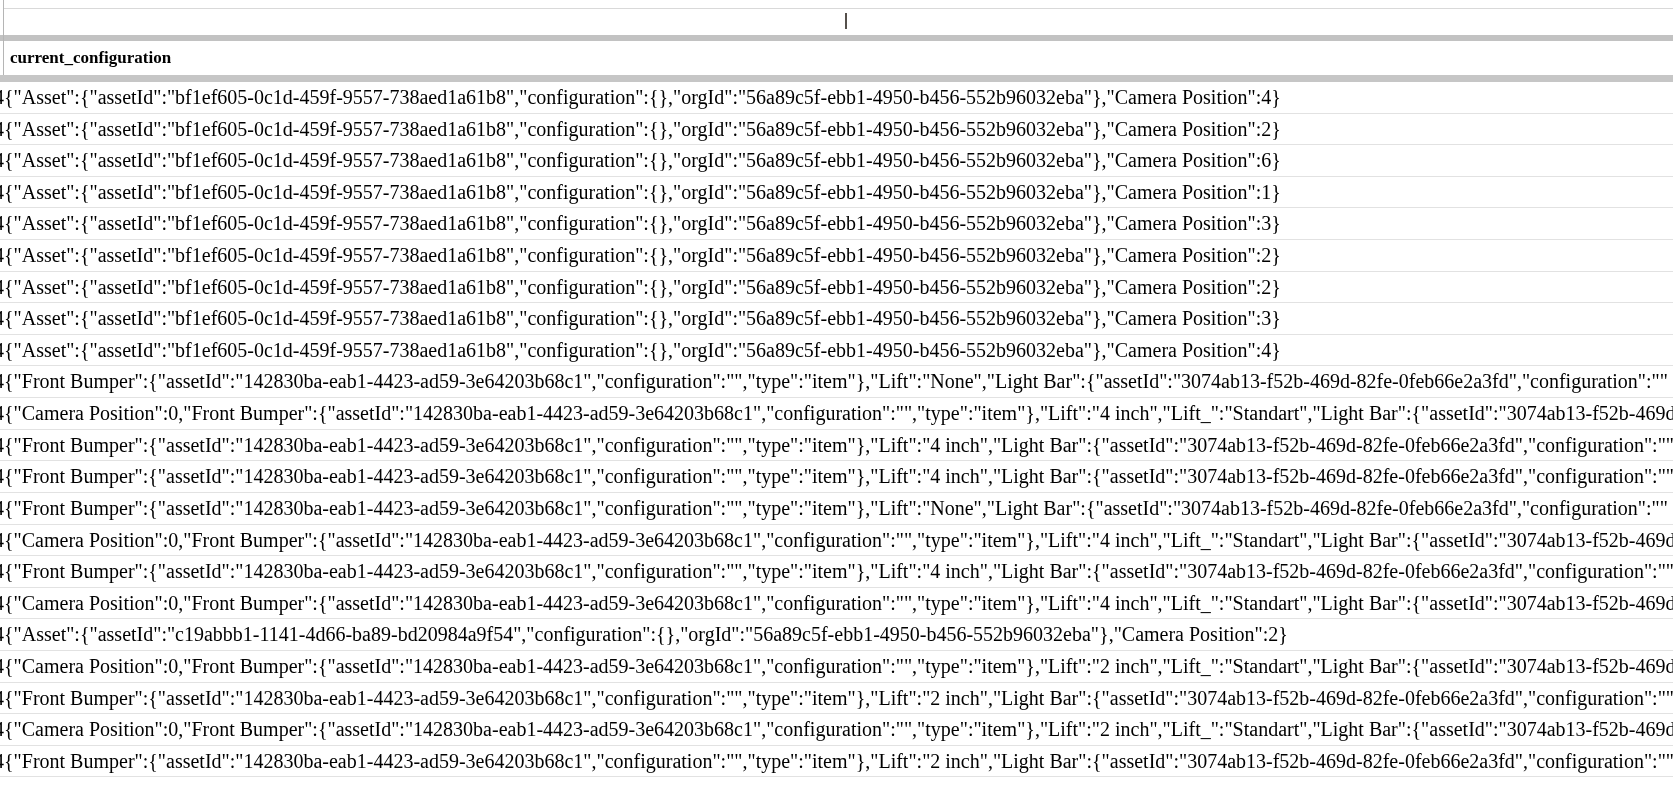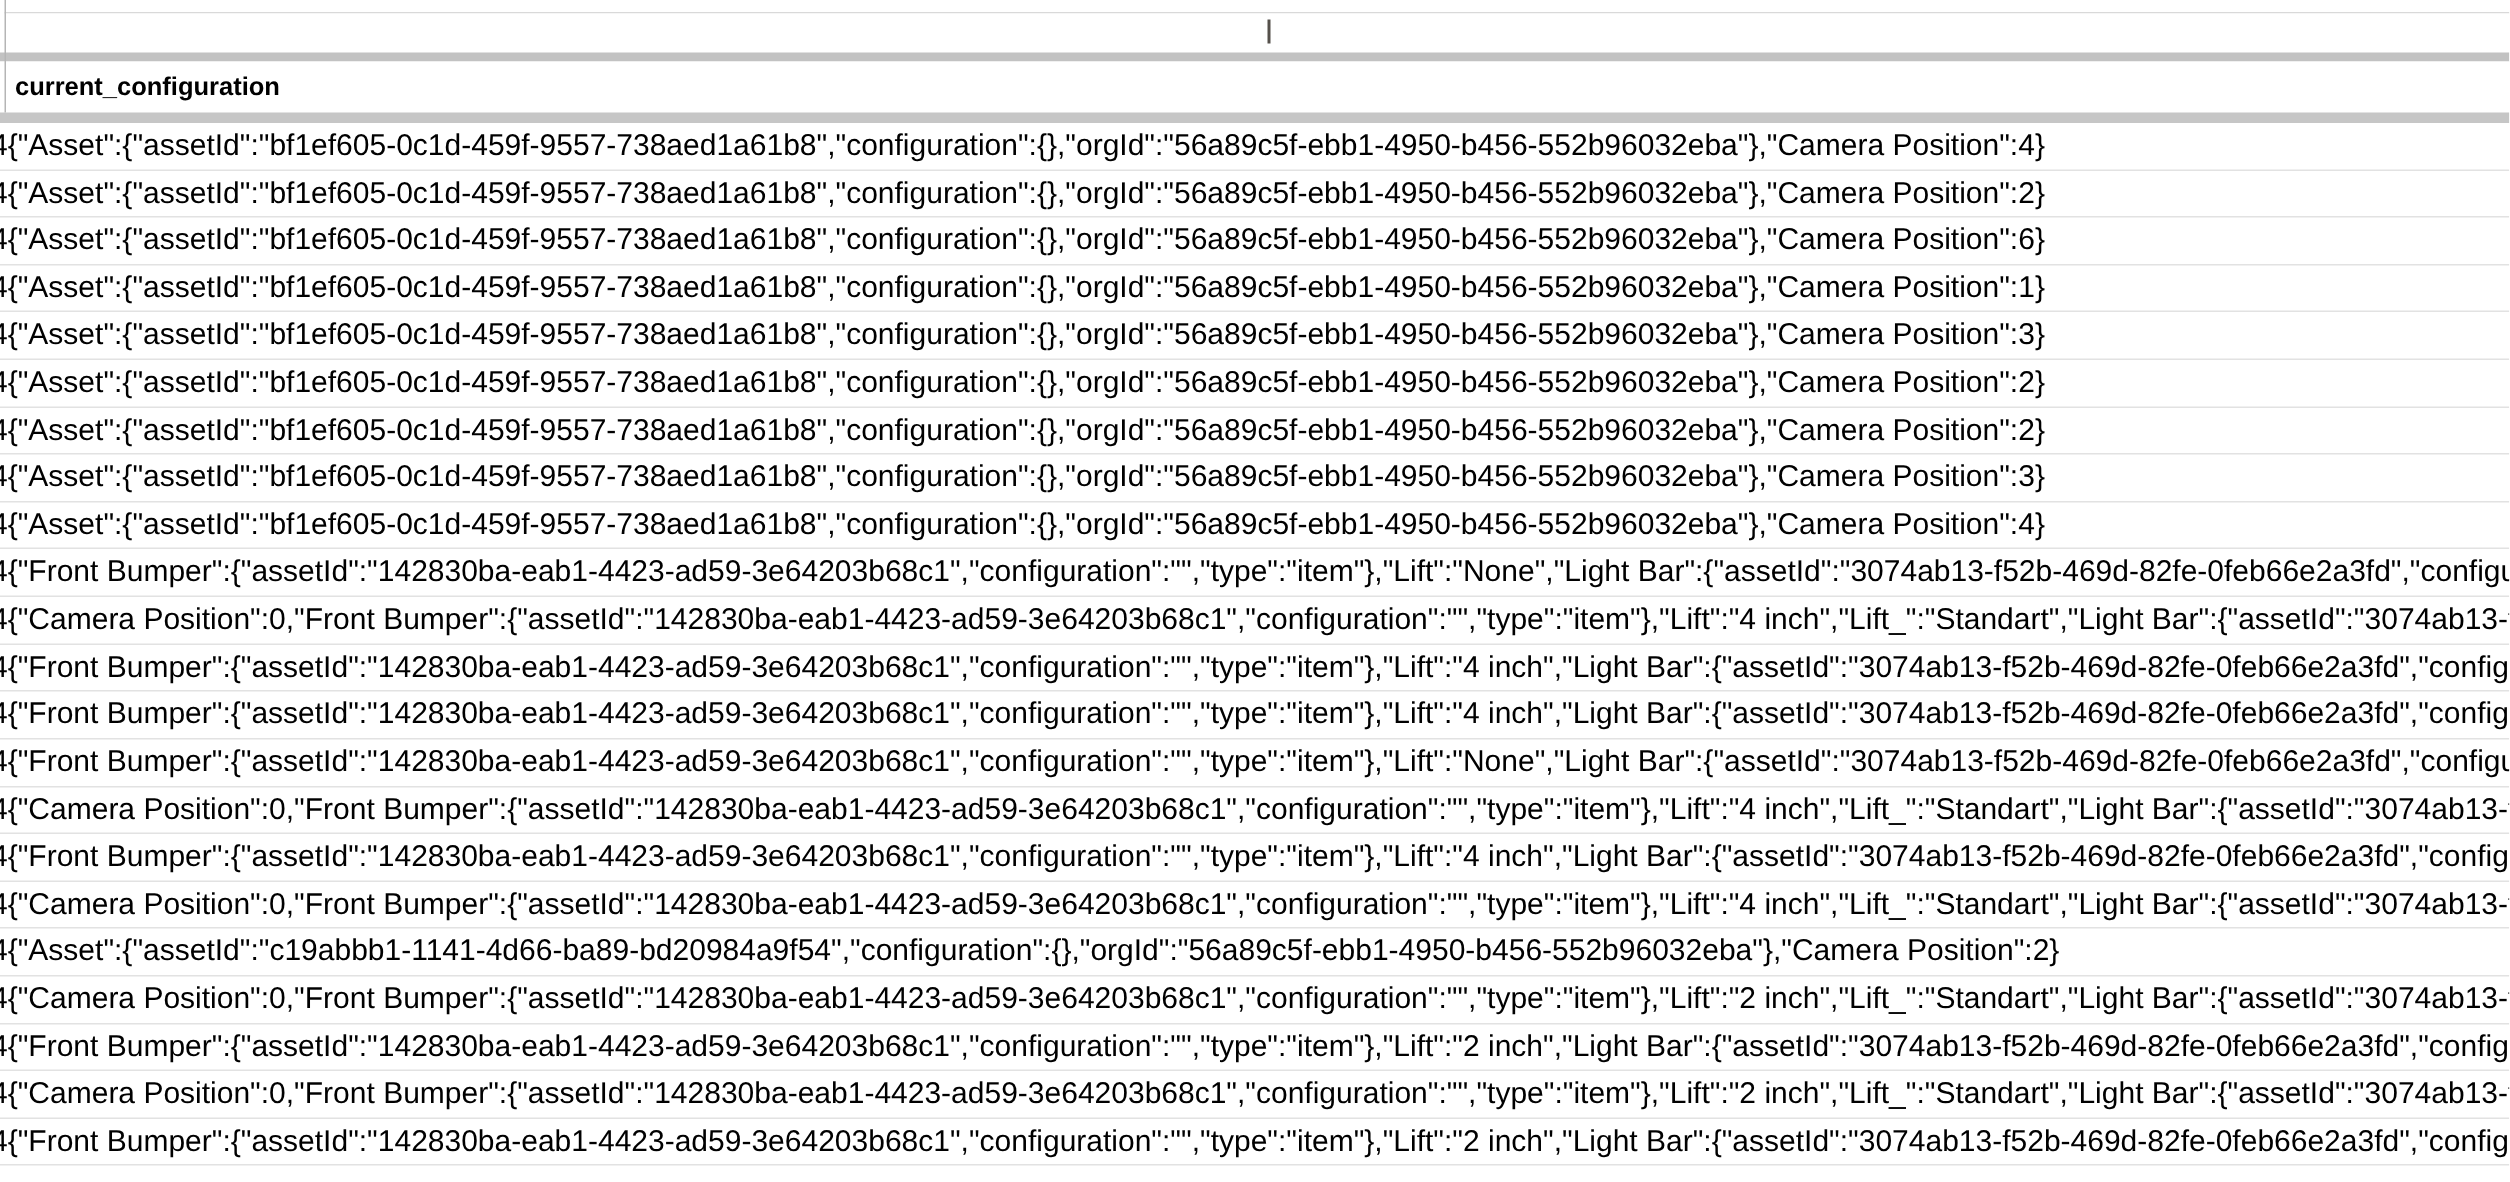--- a/index.html
+++ b/index.html
@@ -1,18 +1,18 @@
 <!DOCTYPE html>
 <html><head>
 <meta charset="utf-8">
 <style>
   html,body{margin:0;padding:0;background:#fff;}
   .screen{
     position:relative;width:1673px;height:788px;background:#ffffff;overflow:hidden;
-    font-family:Liberation Sans, sans-serif;color:#000;
+    font-family:Liberation Serif, serif;color:#000;
   }
   .topline{position:absolute;left:3px;right:0;top:8px;height:1px;background:#d9d9d9;}
   .vline{position:absolute;left:3px;top:0;width:1px;height:75px;background:#b5b5b5;}
   .formula-bar{position:absolute;left:4px;top:9px;right:0;height:26px;background:#ffffff;}
   .caret{position:absolute;left:841px;top:4px;width:2px;height:16px;background:#55504b;}
   .divider-a{position:absolute;left:0;top:35px;width:100%;height:6px;background:#c2c2c2;}
   .header-row{position:absolute;left:0;top:41px;width:100%;height:34px;background:#ffffff;}
   .header-title{
     position:absolute;left:10px;top:0;line-height:34px;
     font-size:17px;font-weight:bold;white-space:nowrap;

